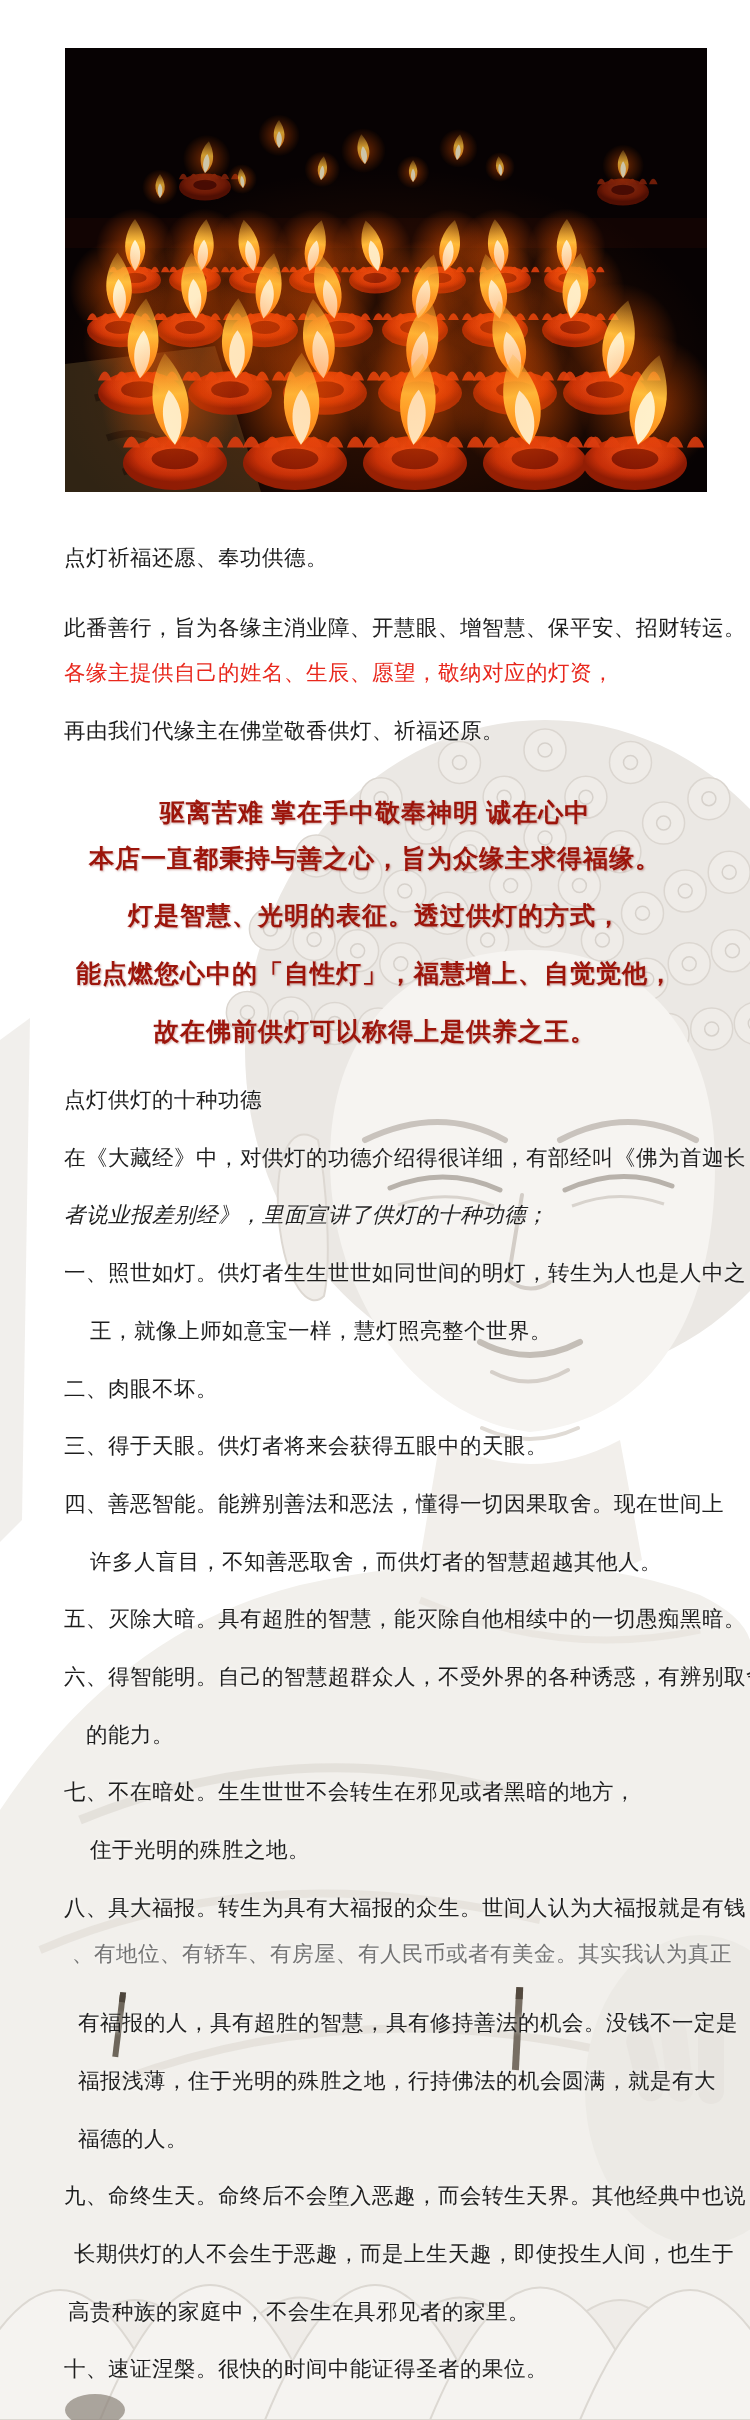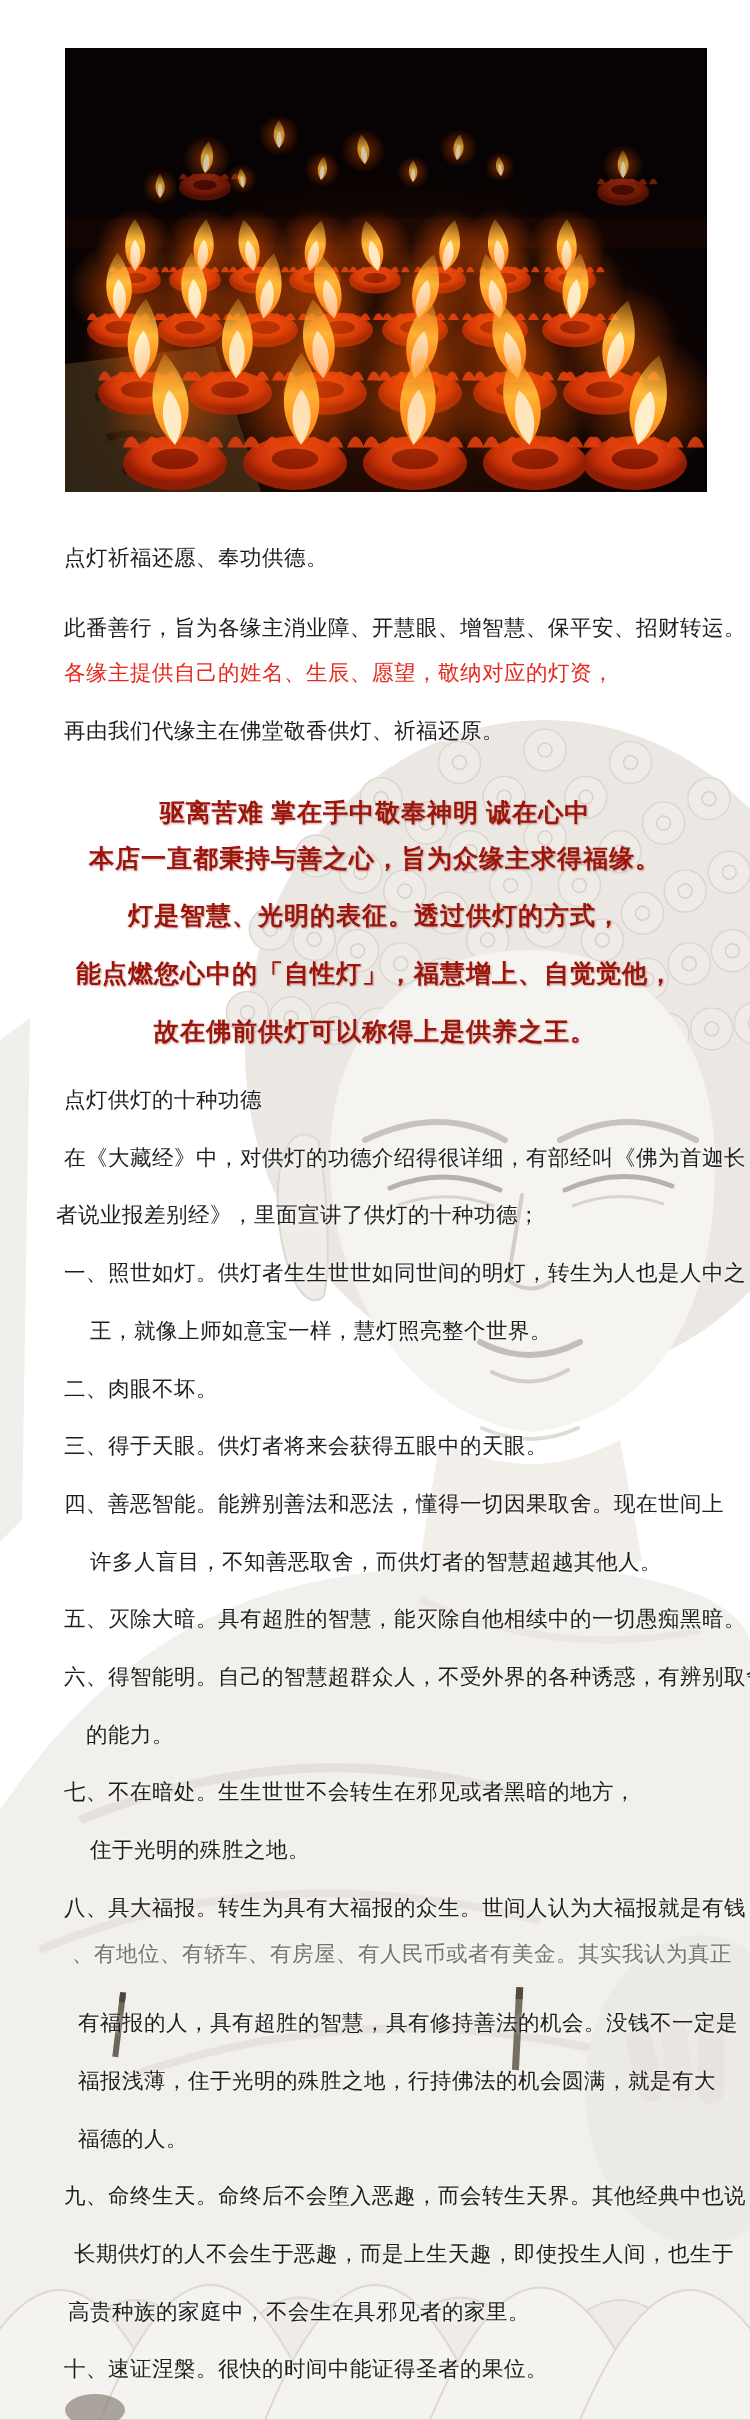--- a/index.html
+++ b/index.html
@@ -671,21 +671,21 @@
     <div id="highlight-box">
         <div class="hl" style="top: 786px; color: rgb(156, 21, 11); margin-top: 12px;">驱离苦难 掌在手中敬奉神明 诚在心中</div>
         <div class="hl" style="top: 843.7px; color: rgb(156, 21, 11);">本店一直都秉持与善之心，旨为众缘主求得福缘。</div>
         <div class="hl" style="top: 901.4px; color: rgb(156, 21, 11);">灯是智慧、光明的表征。透过供灯的方式，</div>
         <div class="hl" style="top: 959.1px; color: rgb(156, 21, 11);">能点燃您心中的「自性灯」，福慧增上、自觉觉他，</div>
         <div class="hl" style="top: 1016.8px; color: rgb(156, 21, 11);">故在佛前供灯可以称得上是供养之王。</div>
       </div>
     <div id="merits-box">
         <div class="line" style="top: 1086px; left: 64px; color: rgb(30, 30, 30);">点灯供灯的十种功德</div>
         <div class="line" style="top: 1143.7px; left: 64px; color: rgb(30, 30, 30);">在《大藏经》中，对供灯的功德介绍得很详细，有部经叫《佛为首迦长</div>
-        <div class="line" style="top: 1201.4px; left: 56px; color: rgb(30, 30, 30);">者说业报差别经》，里面宣讲了供灯的十种功德；</div>
+        <div class="line" style="top: 1201.4px; left: 64px; color: rgb(30, 30, 30); font-style: italic;">者说业报差别经》，里面宣讲了供灯的十种功德；</div>
         <div class="line" style="top: 1259.1px; left: 64px; color: rgb(30, 30, 30);">一、照世如灯。供灯者生生世世如同世间的明灯，转生为人也是人中之</div>
         <div class="line" style="top: 1316.8px; left: 90px; color: rgb(30, 30, 30);">王，就像上师如意宝一样，慧灯照亮整个世界。</div>
         <div class="line" style="top: 1374.5px; left: 64px; color: rgb(30, 30, 30);">二、肉眼不坏。</div>
         <div class="line" style="top: 1432.2px; left: 64px; color: rgb(30, 30, 30);">三、得于天眼。供灯者将来会获得五眼中的天眼。</div>
         <div class="line" style="top: 1489.9px; left: 64px; color: rgb(30, 30, 30);">四、善恶智能。能辨别善法和恶法，懂得一切因果取舍。现在世间上</div>
         <div class="line" style="top: 1547.6px; left: 90px; color: rgb(30, 30, 30);">许多人盲目，不知善恶取舍，而供灯者的智慧超越其他人。</div>
         <div class="line" style="top: 1605.3px; left: 64px; color: rgb(30, 30, 30);">五、灭除大暗。具有超胜的智慧，能灭除自他相续中的一切愚痴黑暗。</div>
         <div class="line" style="top: 1663px; left: 64px; color: rgb(30, 30, 30);">六、得智能明。自己的智慧超群众人，不受外界的各种诱惑，有辨别取舍</div>
         <div class="line" style="top: 1720.7px; left: 86px; color: rgb(30, 30, 30);">的能力。</div>
         <div class="line" style="top: 1778.4px; left: 64px; color: rgb(30, 30, 30);">七、不在暗处。生生世世不会转生在邪见或者黑暗的地方，</div>

